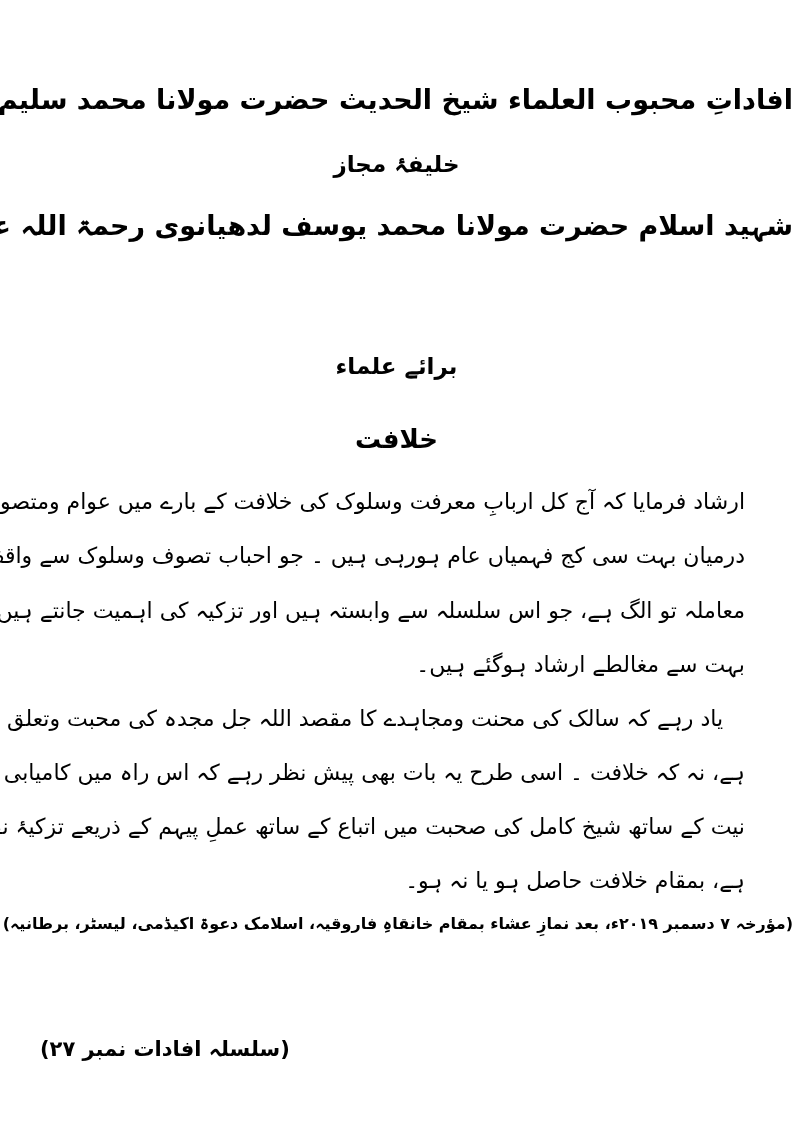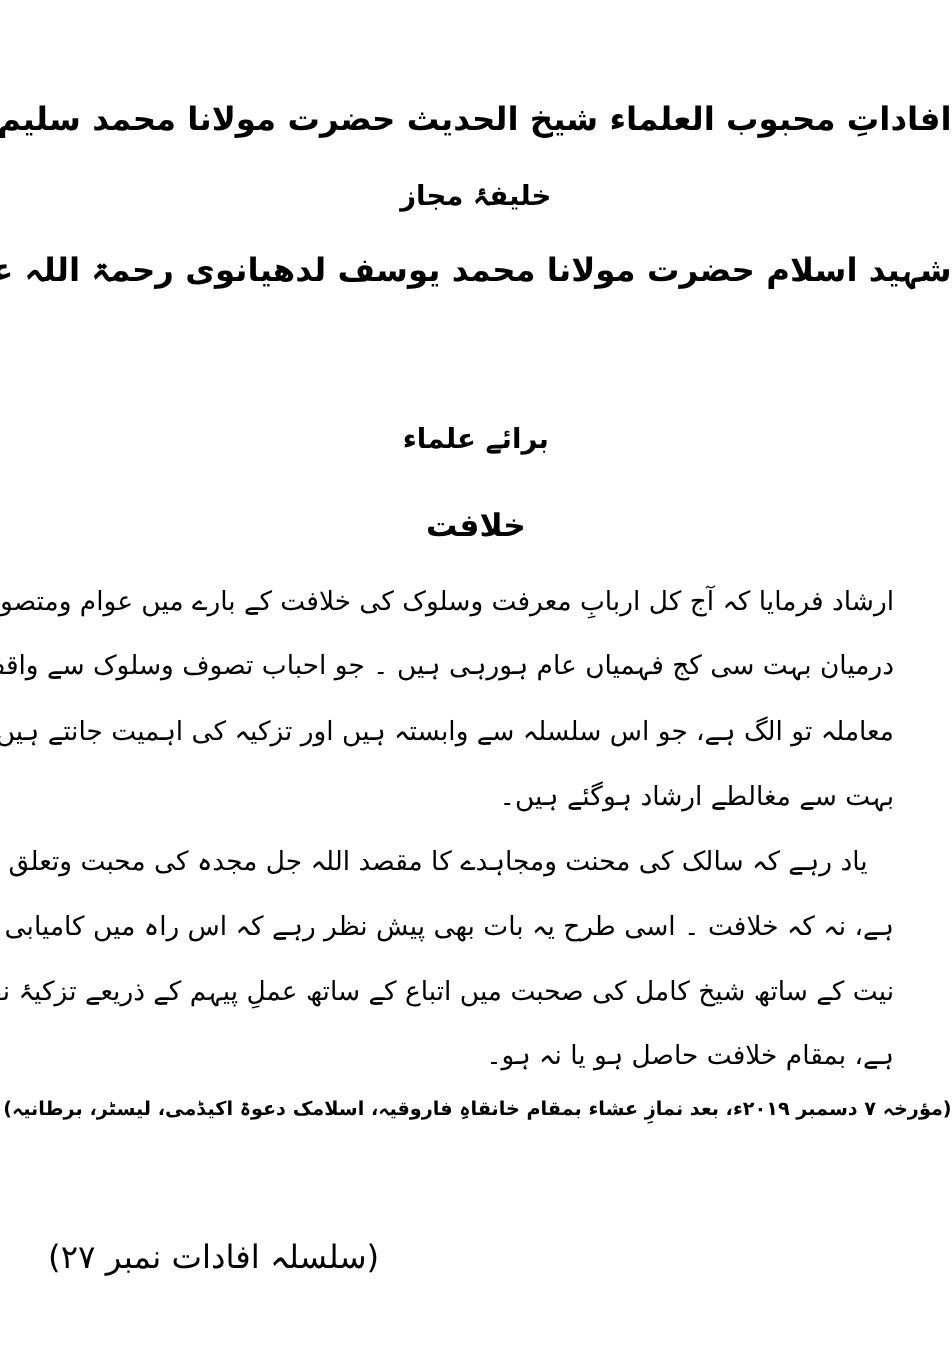--- a/index.html
+++ b/index.html
@@ -57,22 +57,22 @@
     .body-line.last {
       text-align-last: right;
     }
     .ref {
       font-size: 16px;
       font-weight: bold;
       line-height: 28px;
     }
     .series {
       left: 40px;
-      font-size: 27px;
-      font-weight: normal;
+      font-size: 21px;
+      font-weight: bold;
       line-height: 34px;
       text-align: center;
     }
   </style>
 </head>
 <body>
 
 <div class="page">
 
   <div class="line center h1" style="top:80px;">افاداتِ محبوب العلماء شیخ الحدیث حضرت مولانا محمد سلیم دھورات عمت فیوضہم</div>

